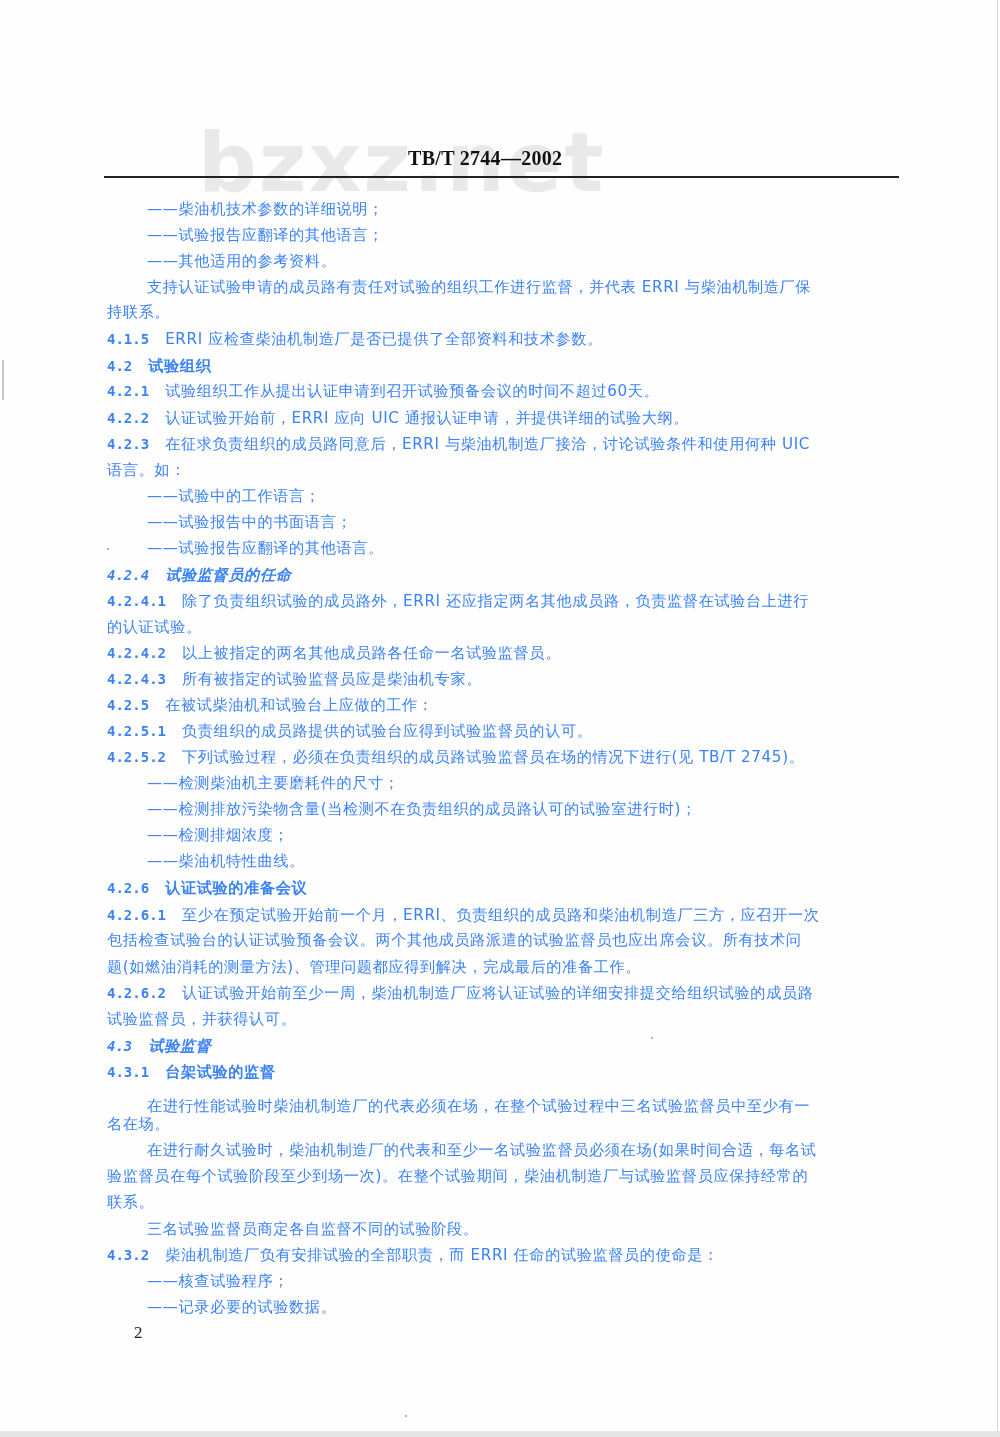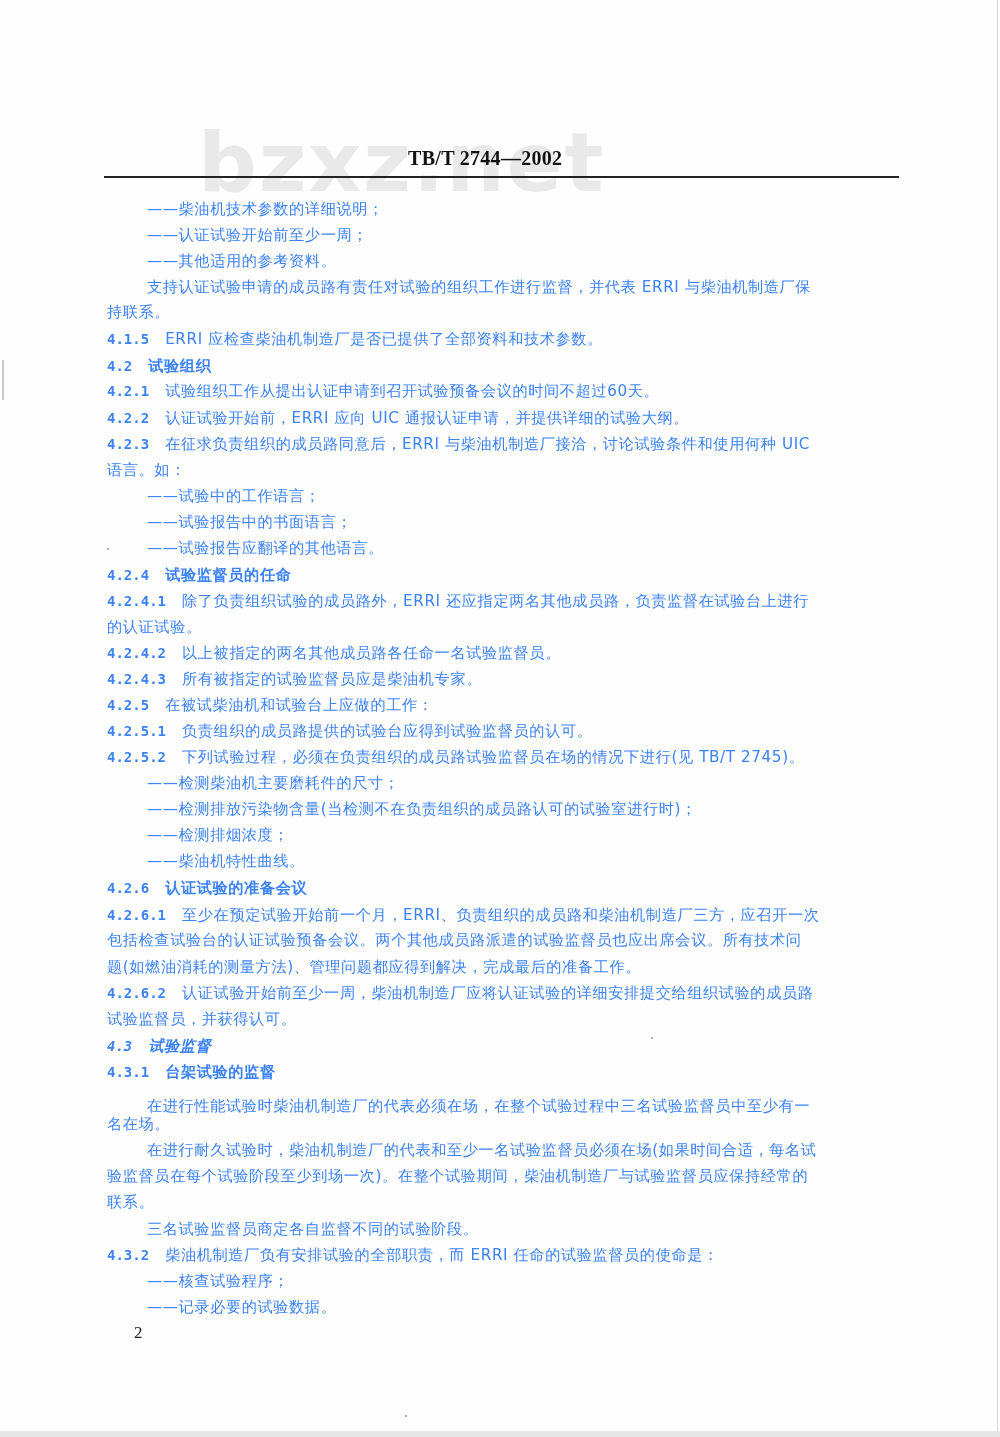--- a/index.html
+++ b/index.html
@@ -60,34 +60,34 @@
   <div class="speck" style="left:107px; top:548px;"></div>
   <div class="speck" style="left:651px; top:1037px;"></div>
   <div class="speck" style="left:405px; top:1415px;"></div>
 
   <div class="watermark">bzxz.net</div>
   <div class="header-code">TB/T 2744—2002</div>
   <div class="header-rule"></div>
 
   <div class="content" id="content">
       <div class="line dash" style="top: 199px;"><span>——柴油机技术参数的详细说明；</span></div>
-      <div class="line dash" style="top: 225px;"><span>——认证试验开始前至少一周；</span></div>
+      <div class="line dash" style="top: 225px;"><span>——试验报告应翻译的其他语言；</span></div>
       <div class="line dash" style="top: 251px;"><span>——其他适用的参考资料。</span></div>
       <div class="line indent" style="top: 277px;"><span>支持认证试验申请的成员路有责任对试验的组织工作进行监督，并代表 ERRI 与柴油机制造厂保</span></div>
       <div class="line" style="top: 302px;"><span>持联系。</span></div>
       <div class="line" style="top: 329px;"><span class="num">4.1.5</span><span>ERRI 应检查柴油机制造厂是否已提供了全部资料和技术参数。</span></div>
       <div class="line heading" style="top: 356px;"><span class="num">4.2</span><span>试验组织</span></div>
       <div class="line" style="top: 381px;"><span class="num">4.2.1</span><span>试验组织工作从提出认证申请到召开试验预备会议的时间不超过60天。</span></div>
       <div class="line" style="top: 408px;"><span class="num">4.2.2</span><span>认证试验开始前，ERRI 应向 UIC 通报认证申请，并提供详细的试验大纲。</span></div>
       <div class="line" style="top: 434px;"><span class="num">4.2.3</span><span>在征求负责组织的成员路同意后，ERRI 与柴油机制造厂接洽，讨论试验条件和使用何种 UIC</span></div>
       <div class="line" style="top: 460px;"><span>语言。如：</span></div>
       <div class="line dash" style="top: 486px;"><span>——试验中的工作语言；</span></div>
       <div class="line dash" style="top: 512px;"><span>——试验报告中的书面语言；</span></div>
       <div class="line dash" style="top: 538px;"><span>——试验报告应翻译的其他语言。</span></div>
-      <div class="line heading" style="top: 565px;"><span class="num">4.2.4</span><span>试验监督员的任命</span></div>
+      <div class="line heading" style="top: 565px; font-style: italic;"><span class="num">4.2.4</span><span>试验监督员的任命</span></div>
       <div class="line" style="top: 591px;"><span class="num">4.2.4.1</span><span>除了负责组织试验的成员路外，ERRI 还应指定两名其他成员路，负责监督在试验台上进行</span></div>
       <div class="line" style="top: 617px;"><span>的认证试验。</span></div>
       <div class="line" style="top: 643px;"><span class="num">4.2.4.2</span><span>以上被指定的两名其他成员路各任命一名试验监督员。</span></div>
       <div class="line" style="top: 669px;"><span class="num">4.2.4.3</span><span>所有被指定的试验监督员应是柴油机专家。</span></div>
       <div class="line" style="top: 695px;"><span class="num">4.2.5</span><span>在被试柴油机和试验台上应做的工作：</span></div>
       <div class="line" style="top: 721px;"><span class="num">4.2.5.1</span><span>负责组织的成员路提供的试验台应得到试验监督员的认可。</span></div>
       <div class="line" style="top: 747px;"><span class="num">4.2.5.2</span><span>下列试验过程，必须在负责组织的成员路试验监督员在场的情况下进行(见 TB/T 2745)。</span></div>
       <div class="line dash" style="top: 773px;"><span>——检测柴油机主要磨耗件的尺寸；</span></div>
       <div class="line dash" style="top: 799px;"><span>——检测排放污染物含量(当检测不在负责组织的成员路认可的试验室进行时)；</span></div>
       <div class="line dash" style="top: 825px;"><span>——检测排烟浓度；</span></div>

